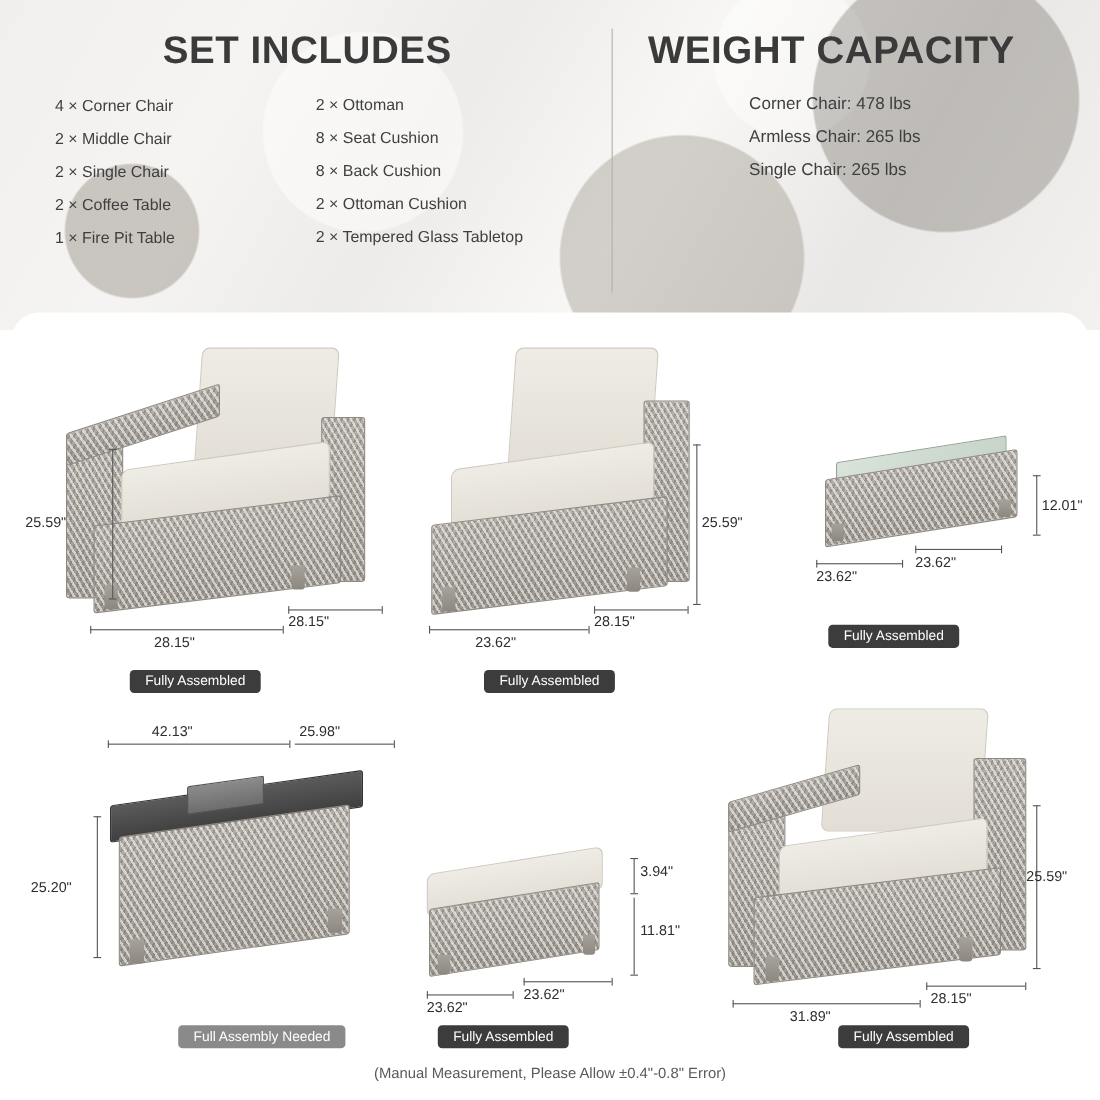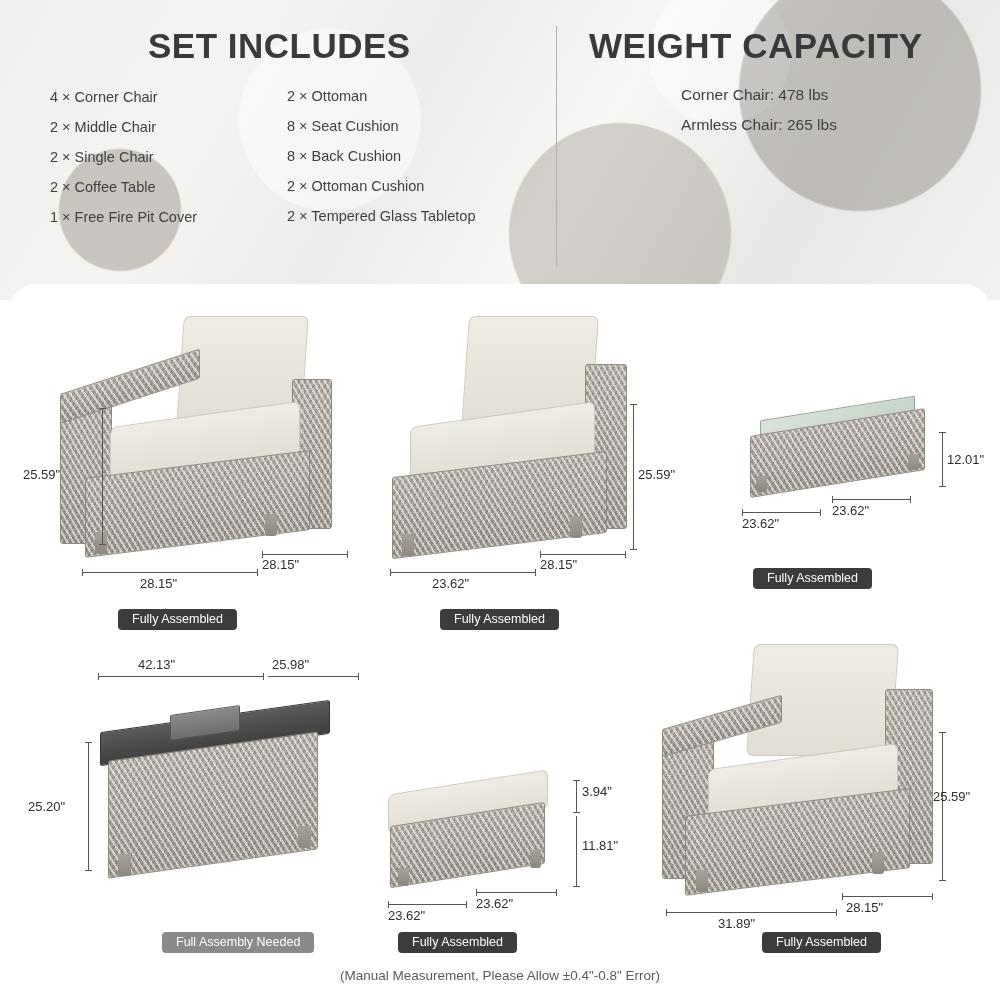--- a/index.html
+++ b/index.html
@@ -155,34 +155,35 @@
   <div class="hero-inner">
     <div class="h-title" id="set-title">SET INCLUDES</div>
     <div class="h-title" id="weight-title">WEIGHT CAPACITY</div>
     <div class="divider-v"></div>
 
     <div class="inc-col" id="inc-col-1">
       <div class="inc-item">4 × Corner Chair</div>
       <div class="inc-item">2 × Middle Chair</div>
       <div class="inc-item">2 × Single Chair</div>
       <div class="inc-item">2 × Coffee Table</div>
-      <div class="inc-item">1 × Free Fire Pit Cover</div>
+      <div class="inc-item">1 × Fire Pit Table</div>
     </div>
 
     <div class="inc-col" id="inc-col-2">
       <div class="inc-item">2 × Ottoman</div>
       <div class="inc-item">8 × Seat Cushion</div>
       <div class="inc-item">8 × Back Cushion</div>
       <div class="inc-item">2 × Ottoman Cushion</div>
       <div class="inc-item">2 × Tempered Glass Tabletop</div>
     </div>
 
     <div id="weight-list">
       <div class="weight-item">Corner Chair: 478 lbs</div>
       <div class="weight-item">Armless Chair: 265 lbs</div>
+      <div class="weight-item">Single Chair: 265 lbs</div>
     </div>
   </div>
 </div>
 
 <div class="panel">
 
   <div class="cell" style="left:30px; top:20px; width:310px; height:330px;">
 
     <div class="cushion" style="left:140px; top:12px; width:125px; height:110px; transform:skewX(-4deg);"></div>
 

